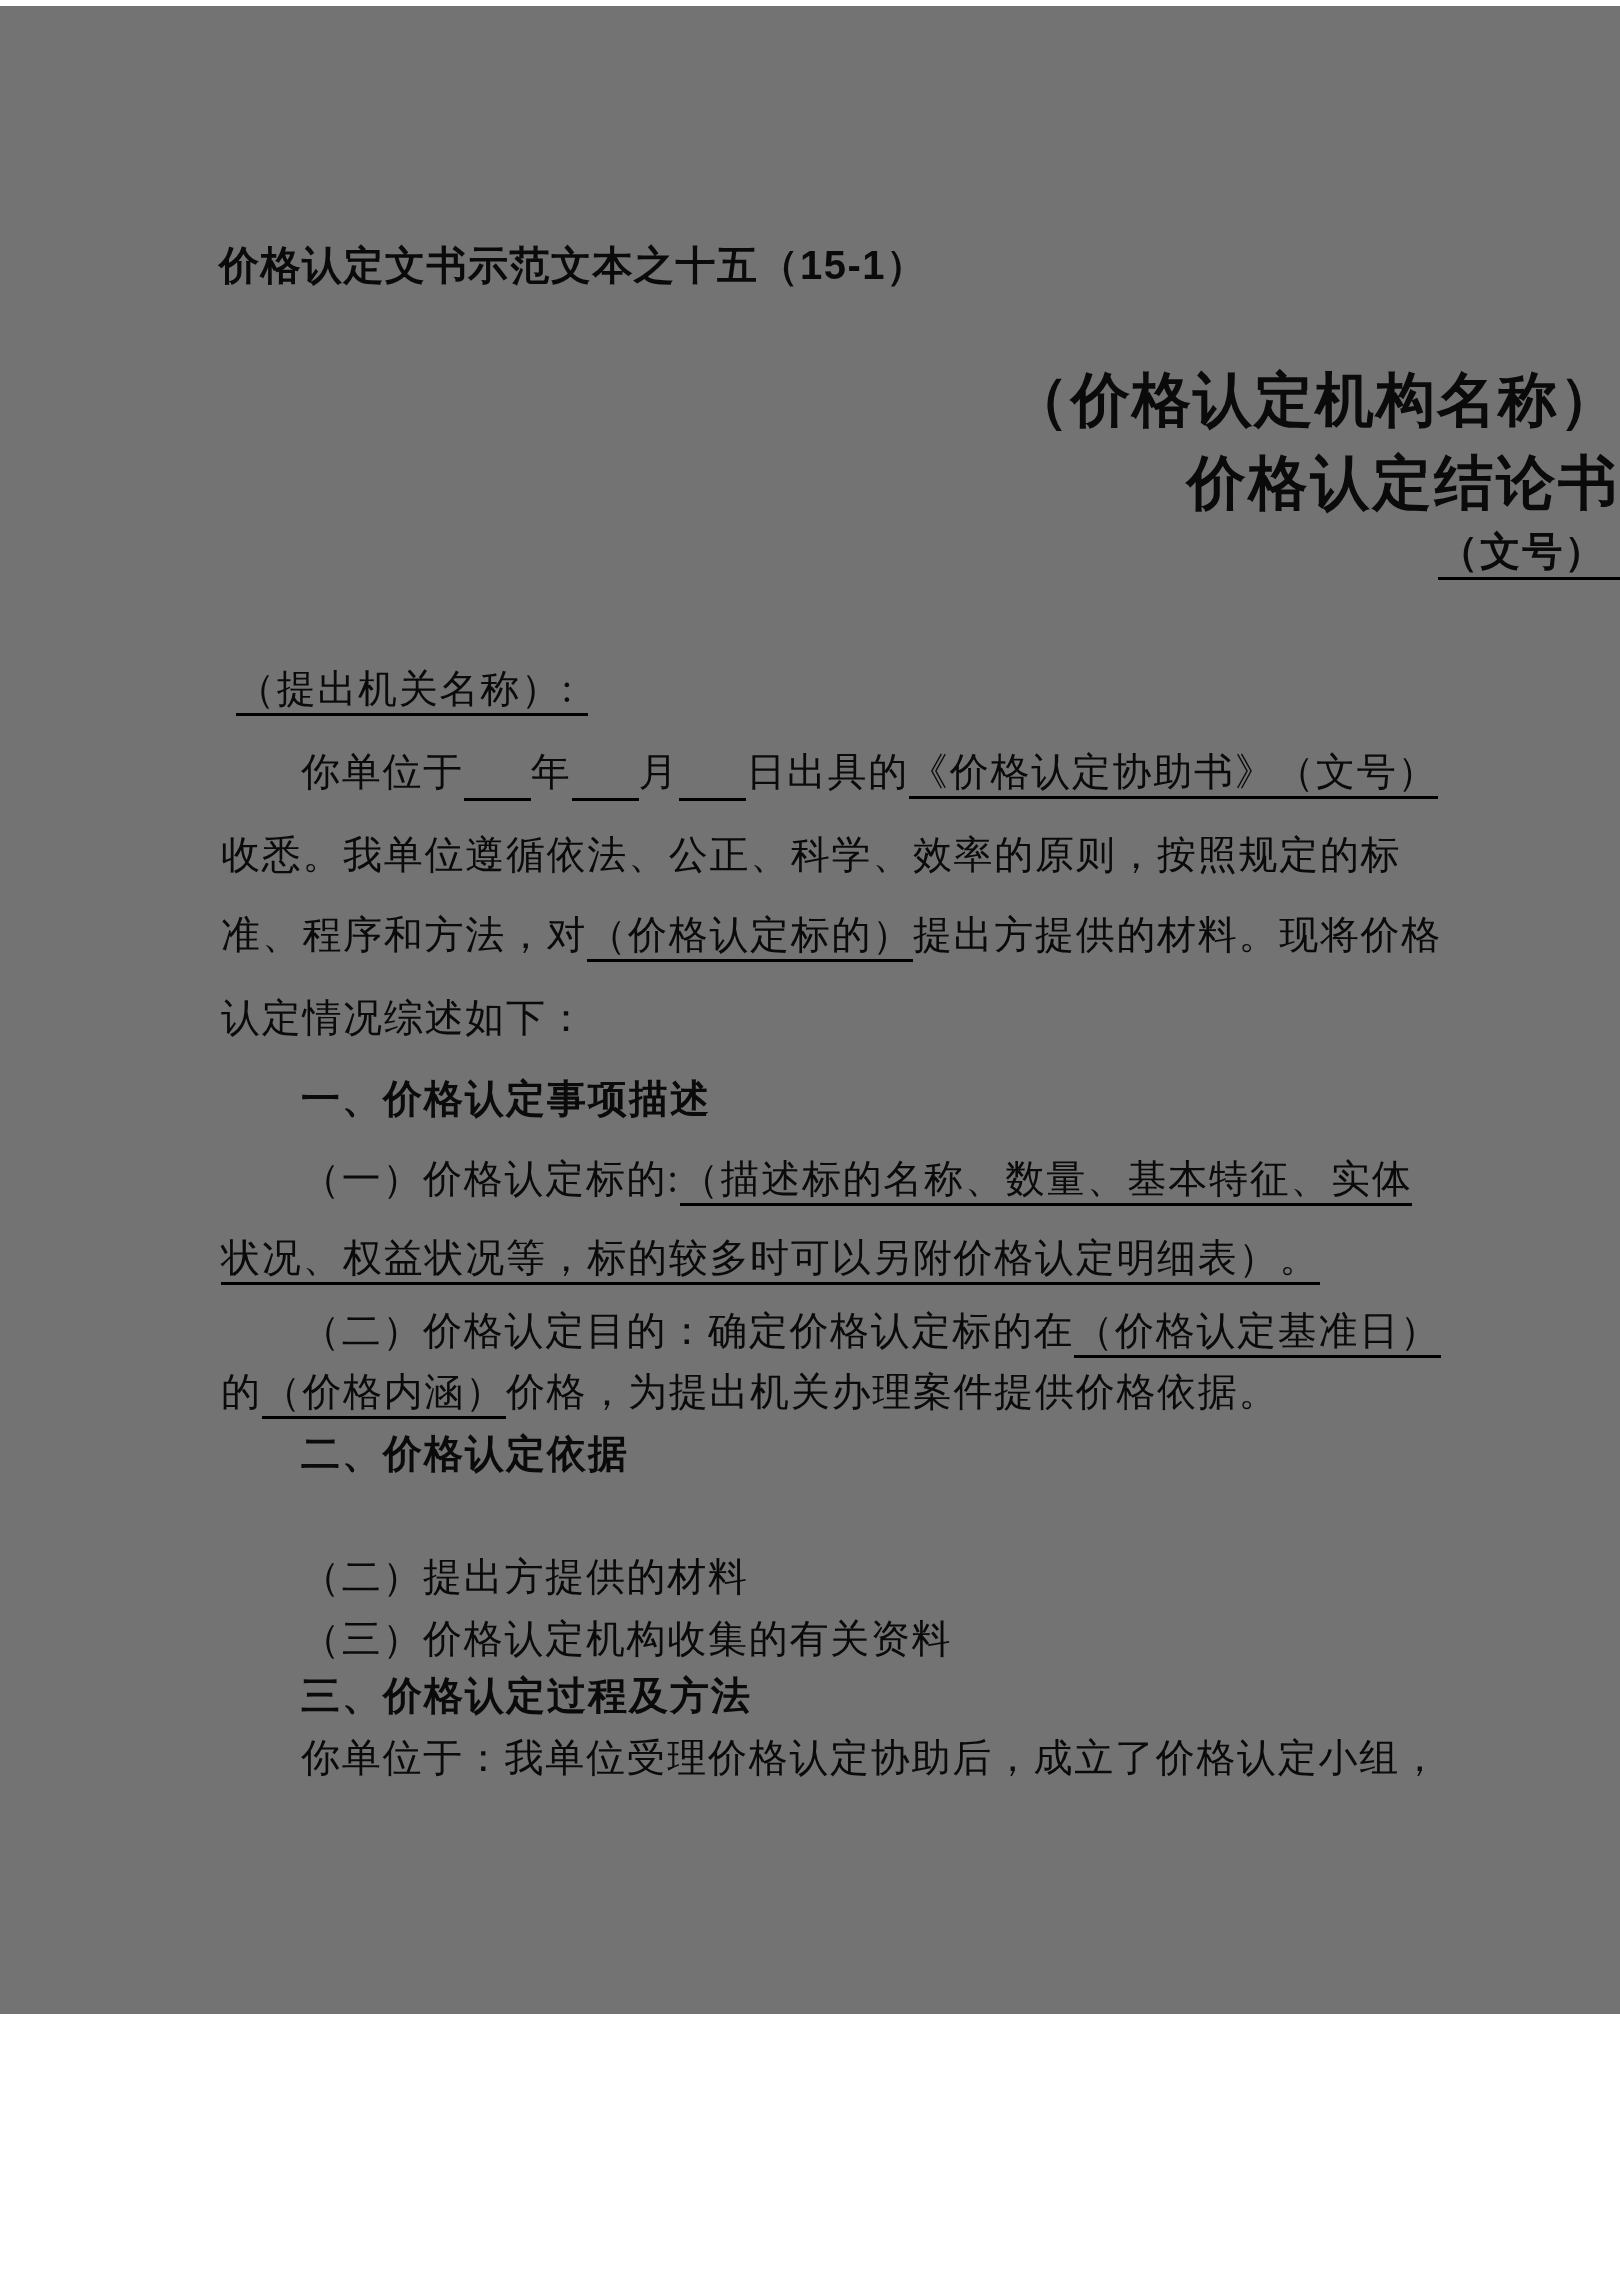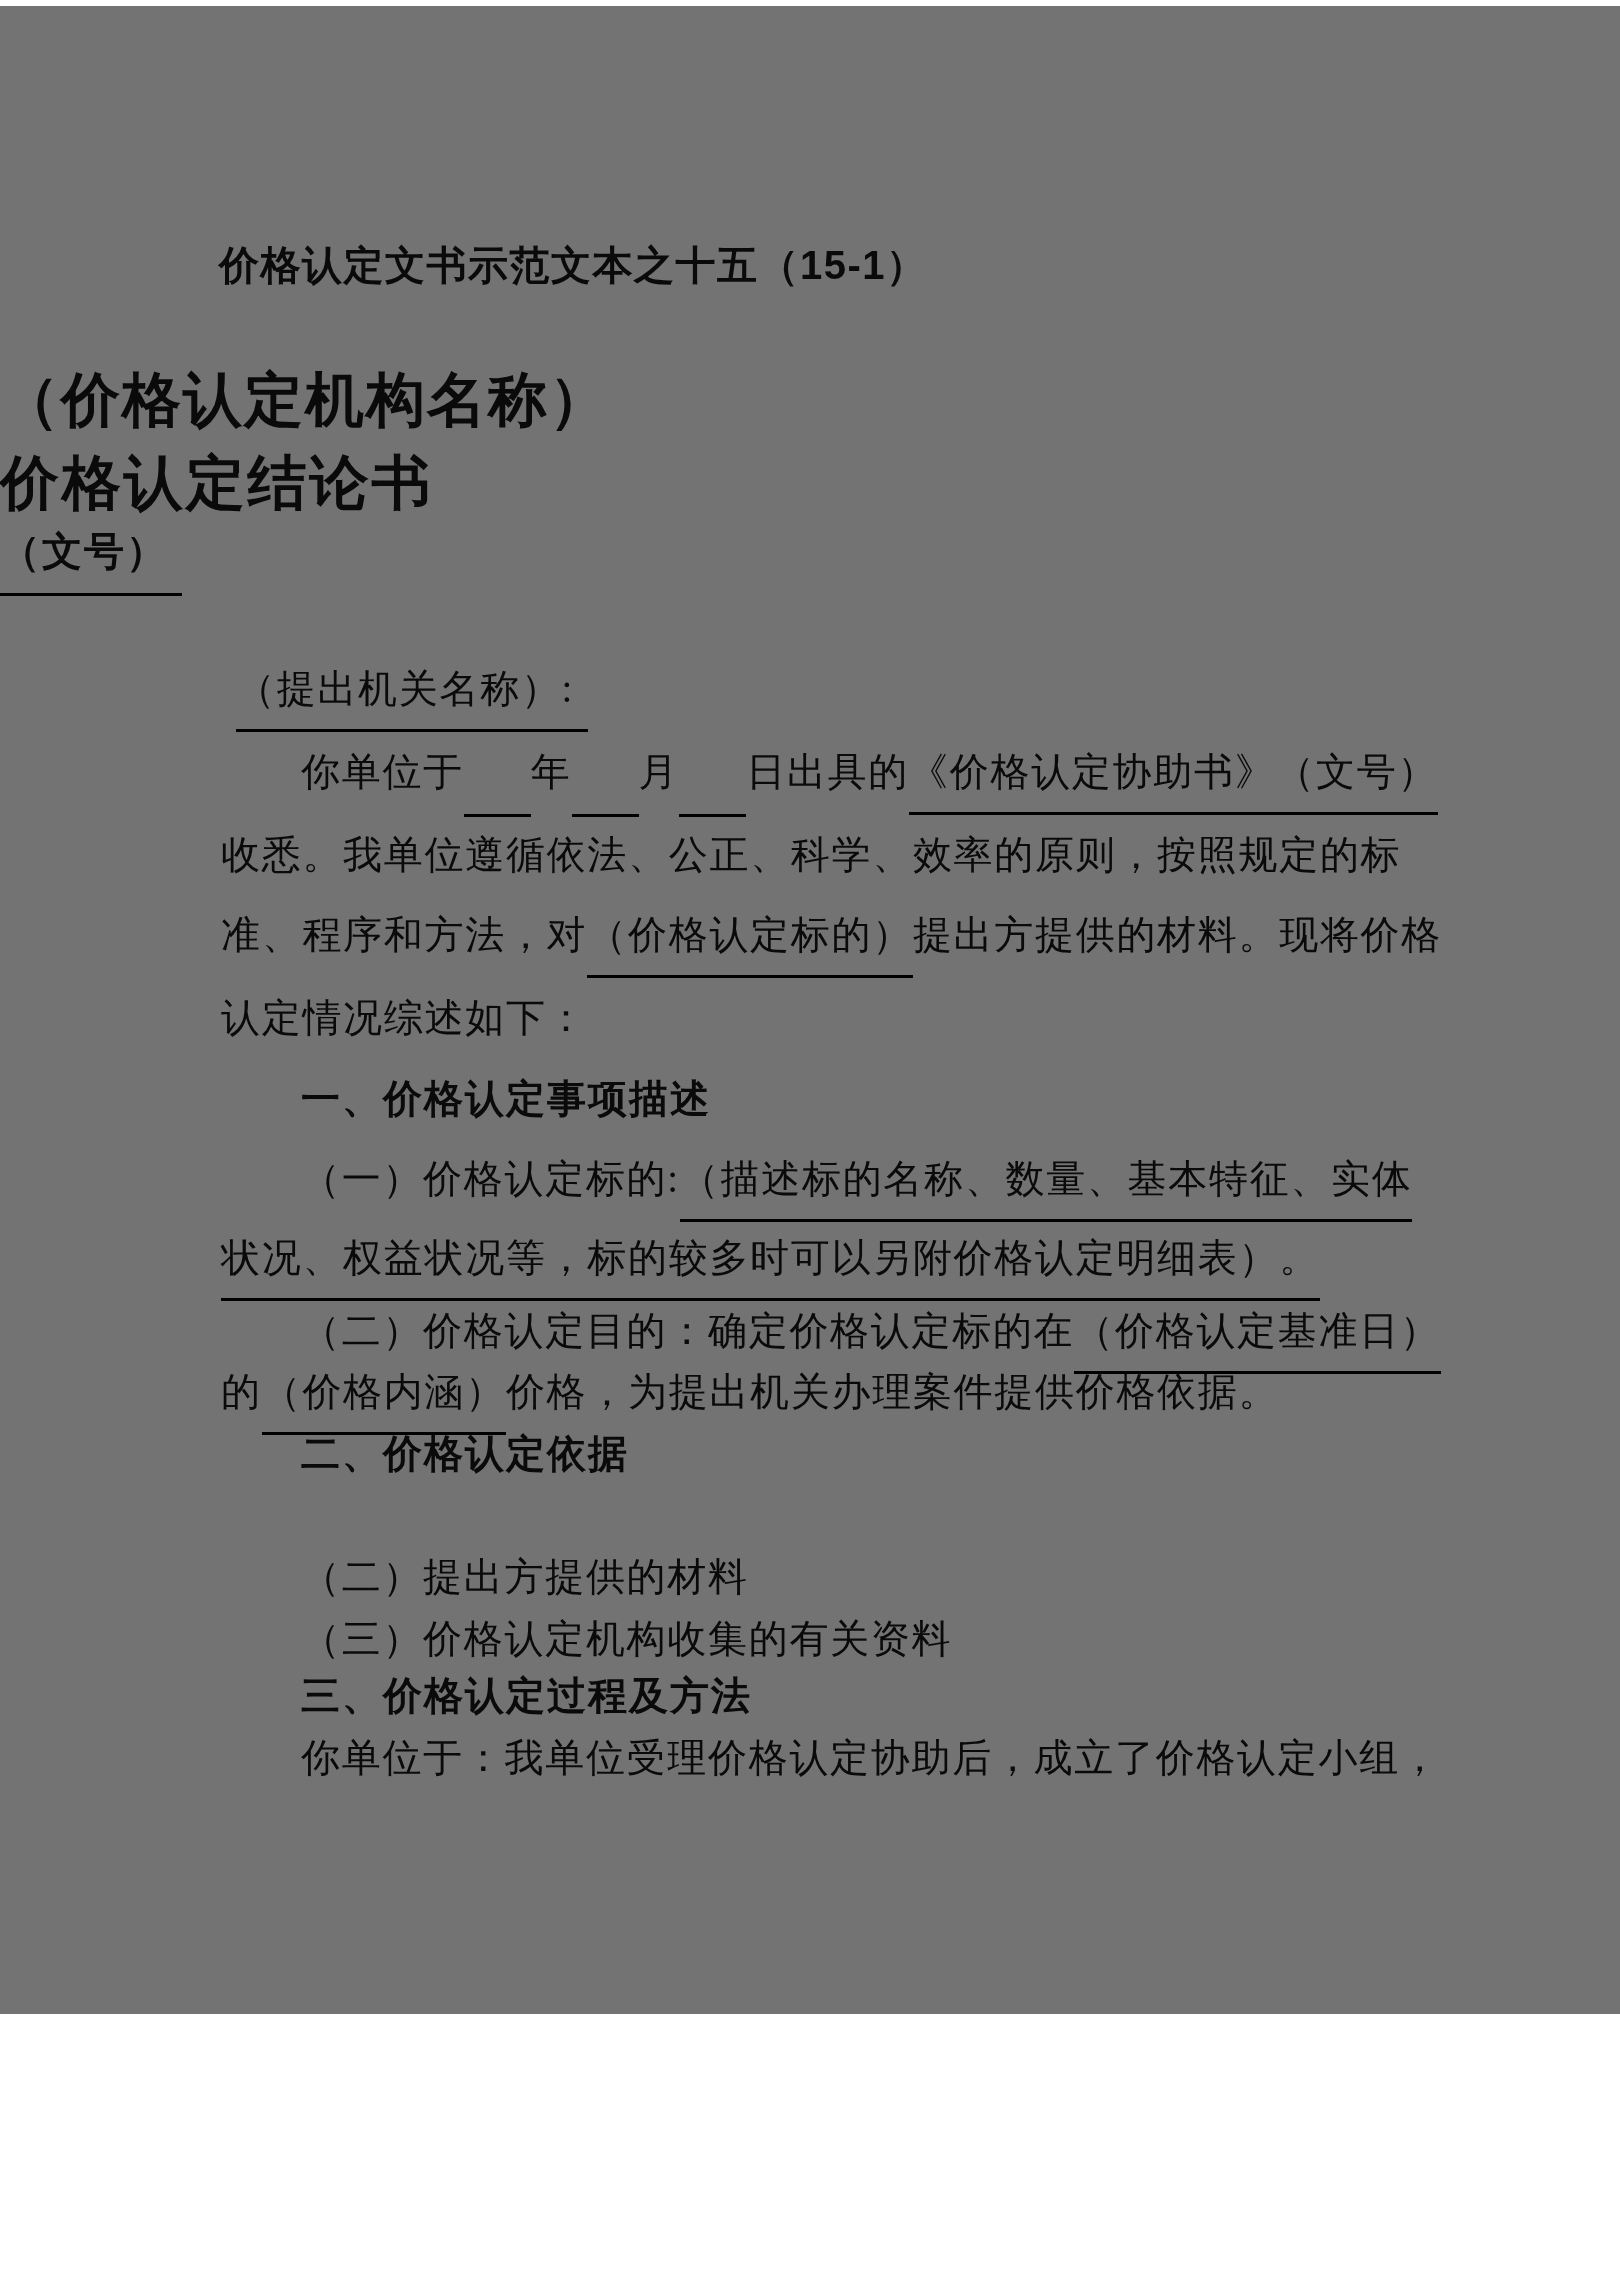--- a/index.html
+++ b/index.html
@@ -13,38 +13,38 @@
     margin-top:6px;
   }
   
   .doc-header{
     position:absolute;left:219px;top:232px;
     font-family:"Liberation Sans", sans-serif;
     font-weight:bold;font-size:40px;letter-spacing:1.5px;white-space:nowrap;
   }
   
   .title{
-    position:absolute;left:0;width:100%;text-align:left;
+    position:absolute;left:0;width:100%;text-align:right;
     font-weight:bold;white-space:nowrap;
     font-family:"Liberation Serif", serif;
   }
   .title-org{top:355px;font-size:59px;letter-spacing:2px;}
   .title-name{top:438px;font-size:59px;letter-spacing:2.9px;}
   .title-no{top:518px;font-size:40px;letter-spacing:2px;}
   
   .bl{
     position:absolute;
     font-size:39px;line-height:1.15;letter-spacing:1.7px;
     white-space:nowrap;
   }
   .hd{
     font-family:"Liberation Sans", sans-serif;
     font-weight:bold;letter-spacing:2px;
   }
-  .u{border-bottom:3.9px solid #000;padding-bottom:19px;}
+  .u{border-bottom:3.9px solid #000;padding-bottom:3px;}
   .pad-r{padding-right:13.7px;}
   .blank{display:inline-block;width:67px;}
   .footer{
     position:absolute;left:251px;top:2078px;
     font-size:30px;letter-spacing:2.9px;white-space:nowrap;
   }
 </style>
 </head>
 <body>
 

